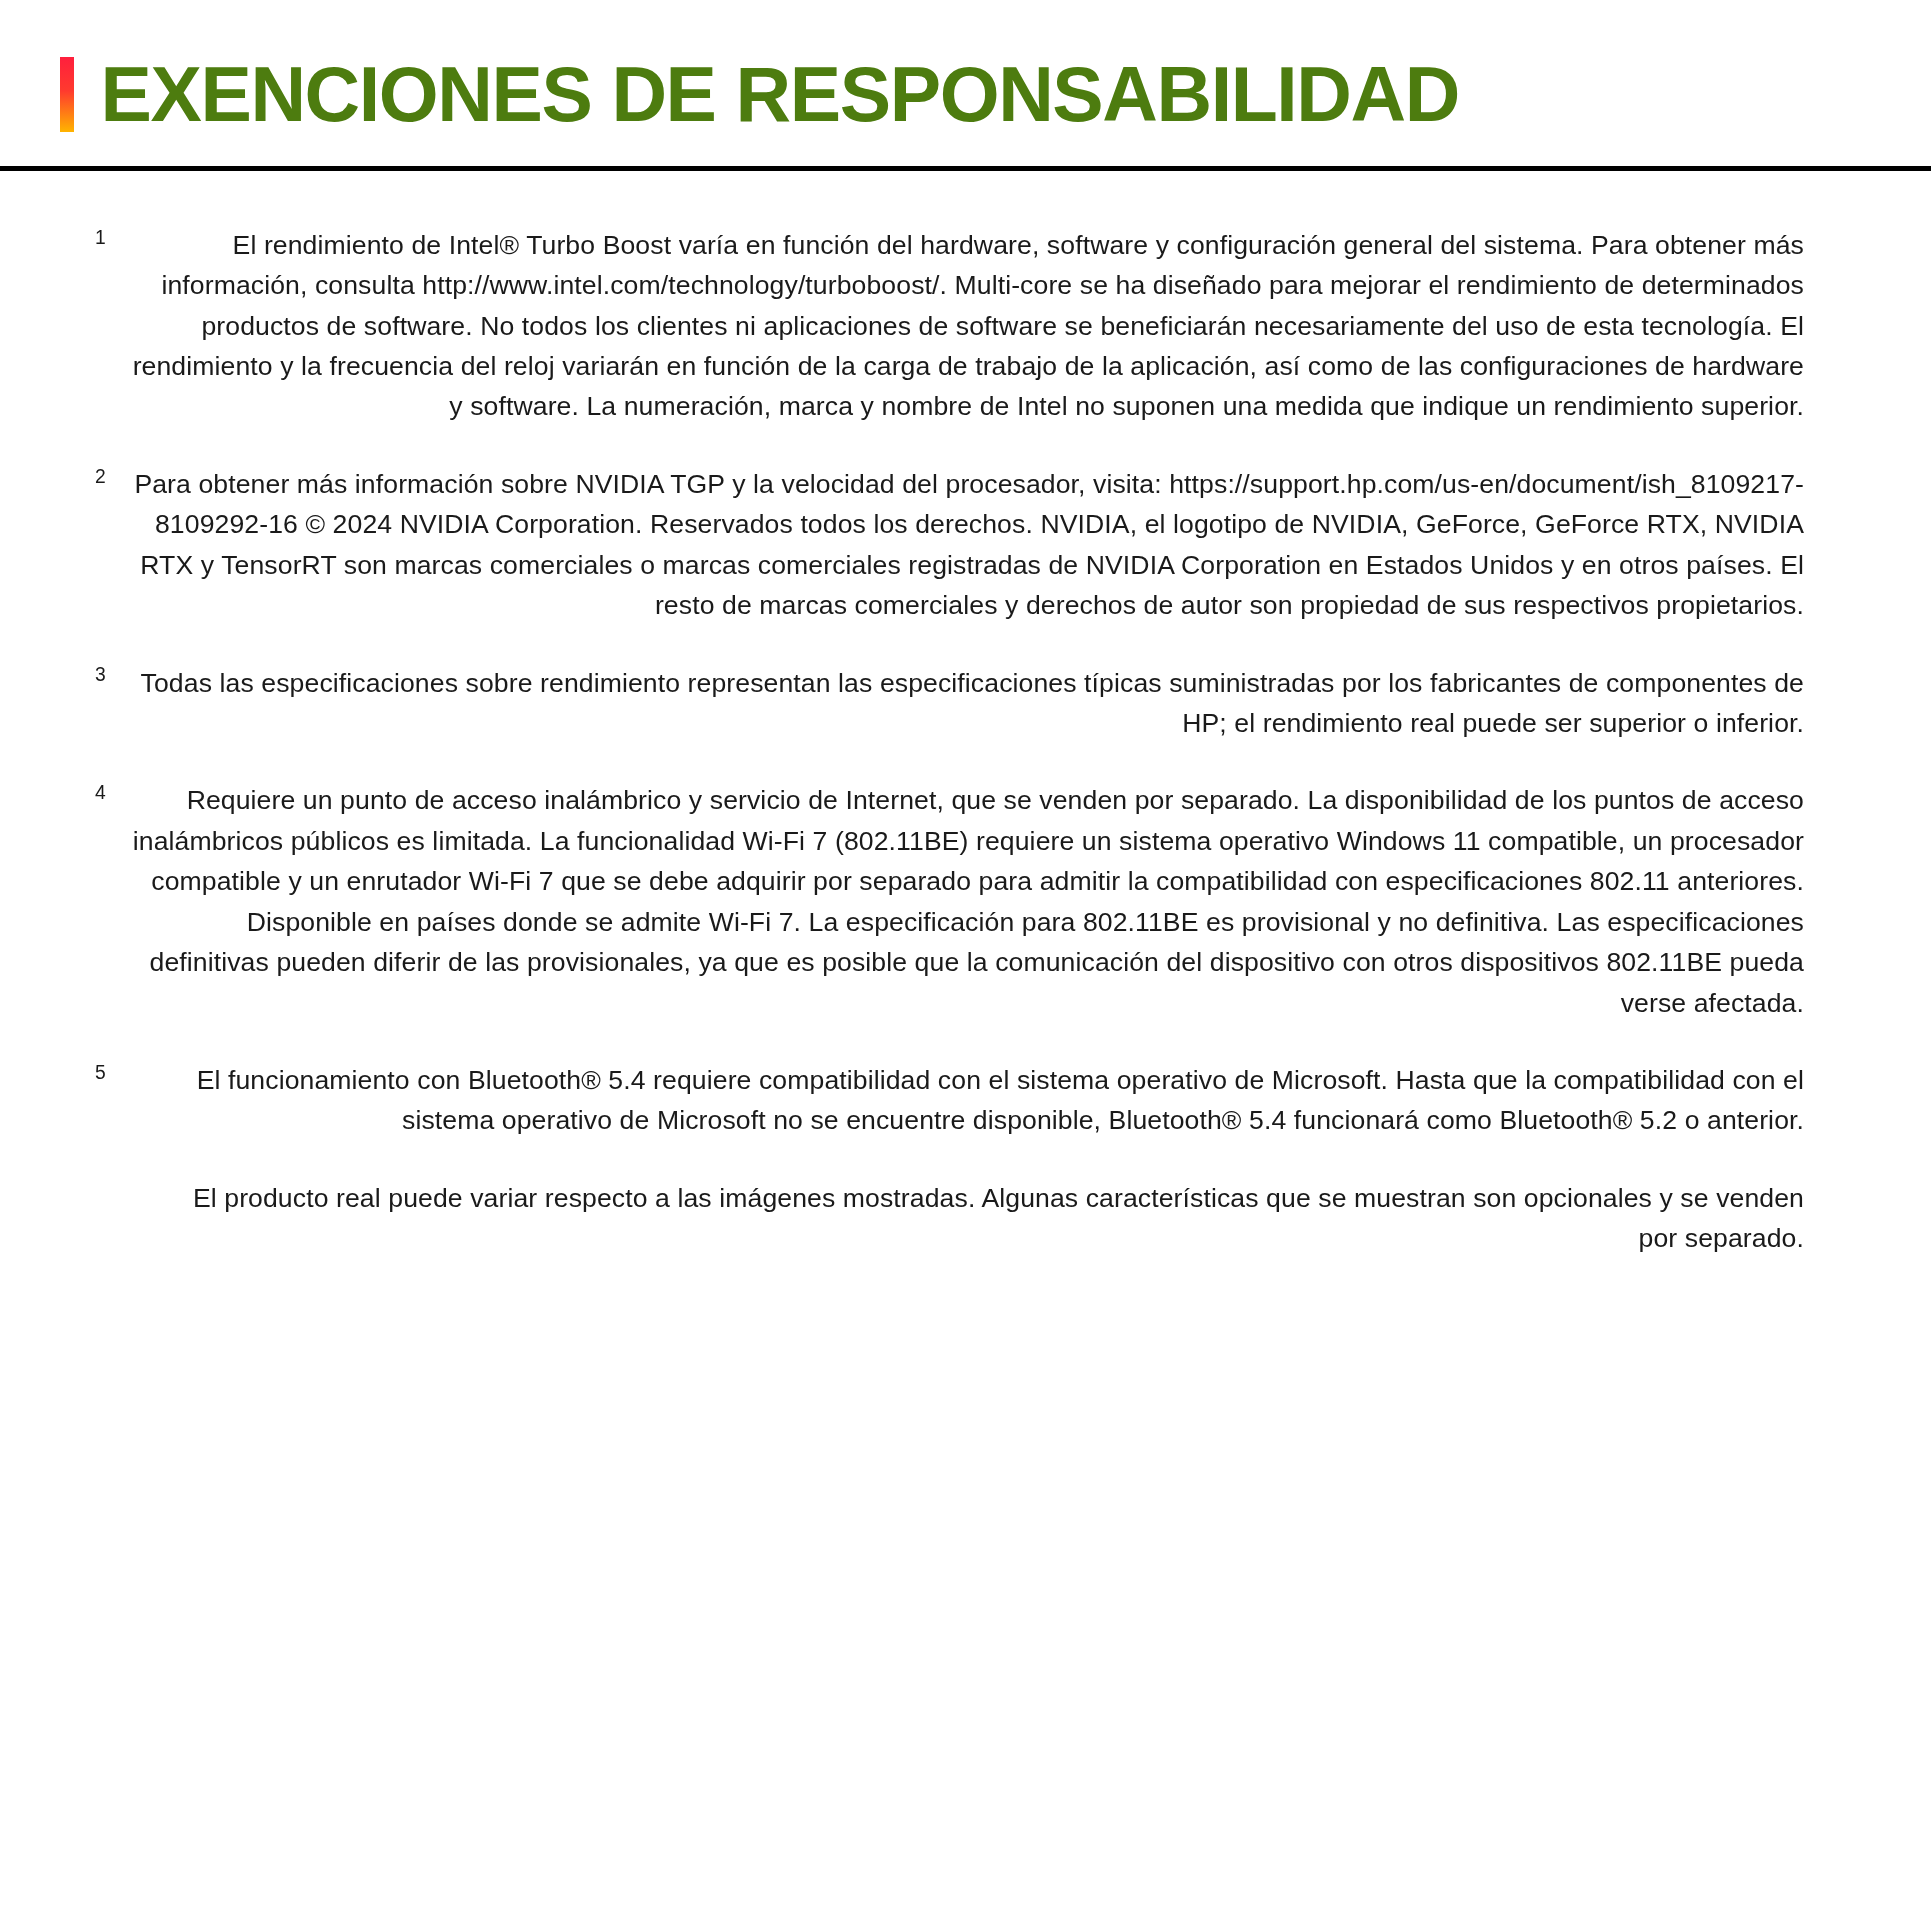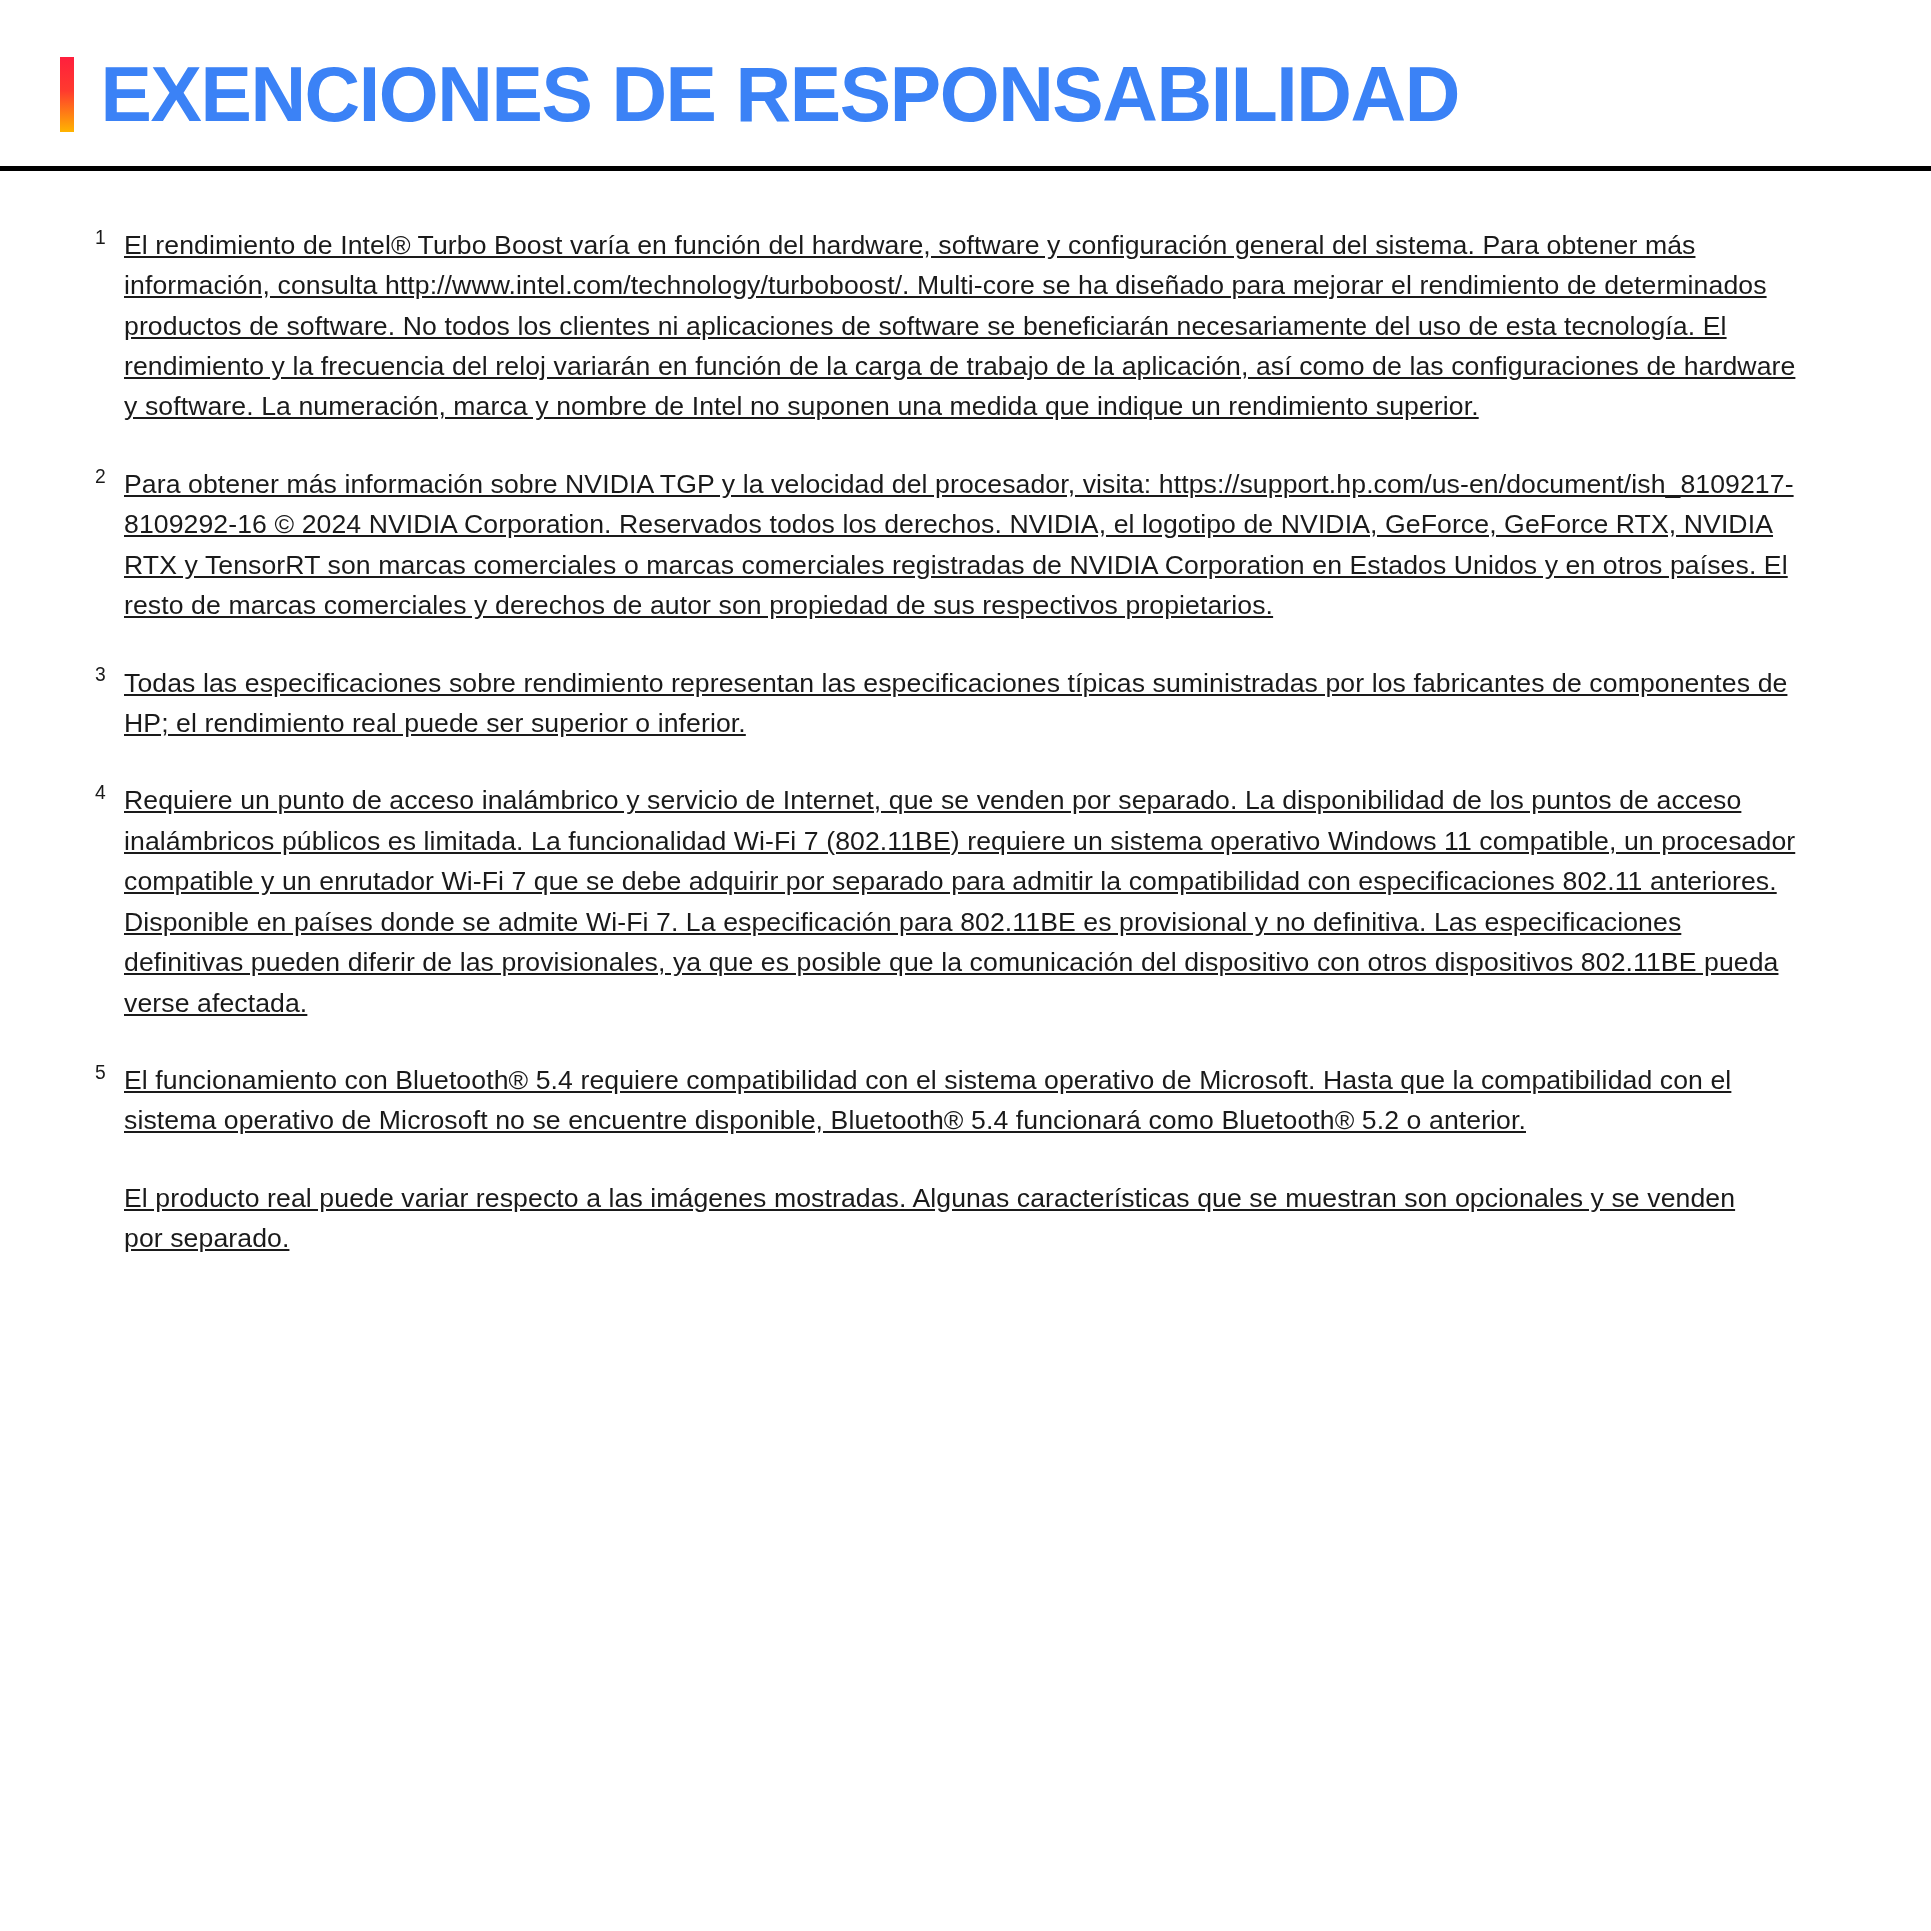--- a/index.html
+++ b/index.html
@@ -38,21 +38,21 @@
     background: linear-gradient(180deg, #ff1f3d 0%, #ff3a2e 45%, #ffb400 100%);
     flex: 0 0 auto;
   }
 
   .page-title {
     font-family: "Liberation Sans", sans-serif;
     font-weight: bold;
     font-size: 77px;
     letter-spacing: -1.4px;
     line-height: 1;
-    color: #3b82f6;
+    color: #4d7c0f;
     white-space: nowrap;
   }
 
   .rule {
     margin-top: 31px;
     width: 100%;
     height: 4.8px;
     background: #000000;
   }
 
@@ -76,23 +76,22 @@
     position: absolute;
     left: -29px;
     top: 1.9px;
     font-size: 19.3px;
     line-height: 1.1;
     color: #1a1a1a;
   }
 
   .note-text {
     display: block;
-    text-align: left;
+    text-align: right;
     text-wrap: pretty;
-    text-decoration: underline;
   }
 
   .note.no-marker {
   }
 </style>
 </head>
 <body>
 
 <div class="page">
 

